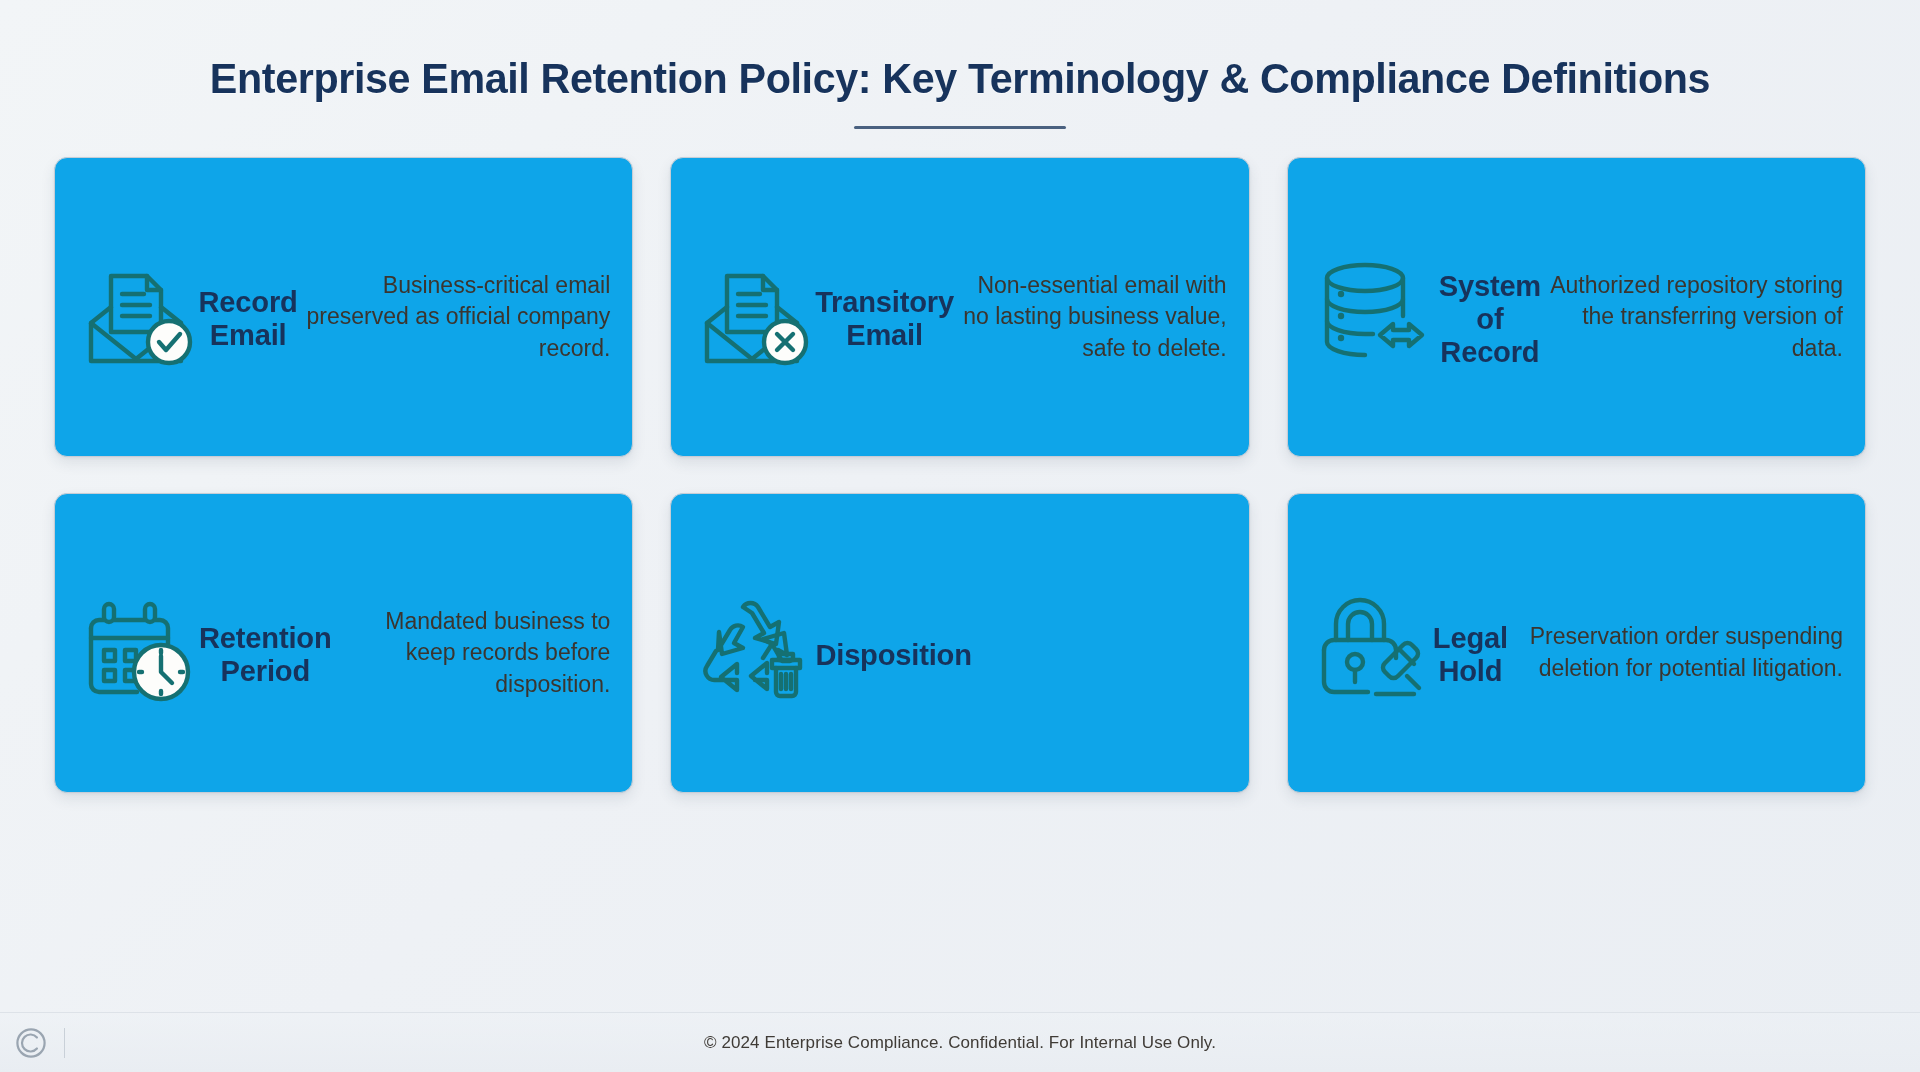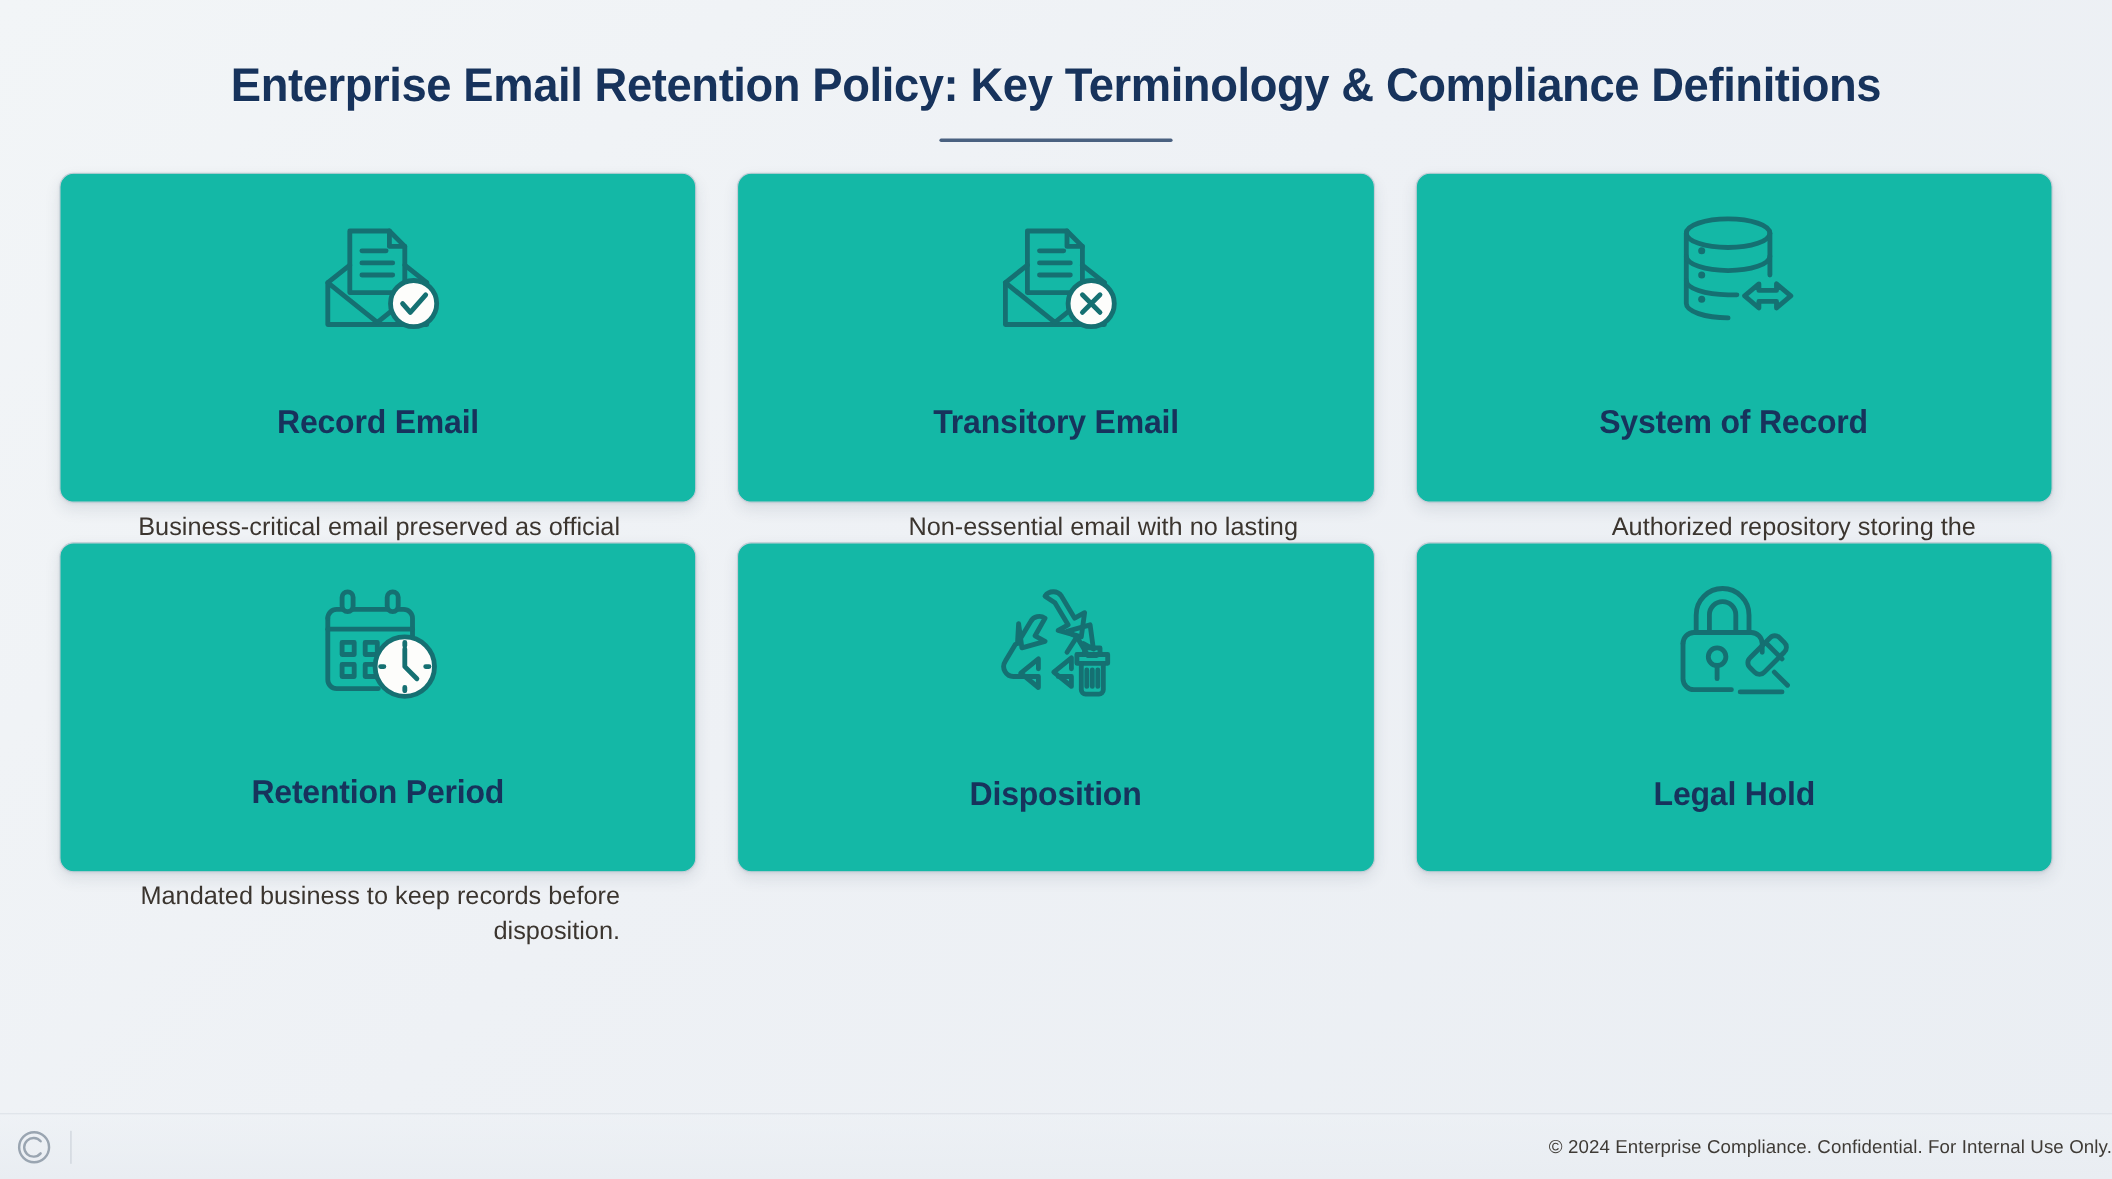--- a/index.html
+++ b/index.html
@@ -47,31 +47,30 @@
     margin: 28px auto 0 auto;
     width: 1812px;
     display: grid;
     grid-template-columns: repeat(3, 1fr);
     grid-template-rows: repeat(2, 300px);
     column-gap: 37px;
     row-gap: 36px;
   }
 
   .card {
-    background: #14b8a6;
+    background: #0ea5e9;
     border: 1px solid #c6cdd6;
     border-radius: 13px;
     box-shadow: 0 6px 14px rgba(40,55,80,0.10), 0 1px 3px rgba(40,55,80,0.06);
     display: flex;
-    flex-direction: column;
+    flex-direction: row;
     align-items: center;
     justify-content: flex-start;
     padding: 26px 22px 20px 22px;
     position: relative;
-    gap: 48px;
   }
 
   .card-icon {
     height: 118px;
     display: flex;
     align-items: center;
     justify-content: center;
     margin-top: 4px;
   }
 
@@ -104,21 +103,21 @@
   .footer {
     position: absolute;
     left: 0;
     right: 0;
     bottom: 0;
     height: 60px;
     border-top: 1px solid #dde2e8;
     background: linear-gradient(180deg, rgba(238,242,246,0.4) 0%, #e9edf2 100%);
     display: flex;
     align-items: center;
-    justify-content: flex-end;
+    justify-content: center;
   }
 
   .footer-text {
     font-size: 17px;
     color: #3f3b36;
     letter-spacing: 0.1px;
   }
 
   .footer-logo {
     position: absolute;
@@ -257,20 +256,21 @@
         <path d="M14 60 v32 a10 10 0 0 0 10 10 h34"></path>
         <circle cx="45" cy="72" r="8"></circle>
         <path d="M45 80 v12"></path>
         <path d="M75 73 l18 -18 a6 6 0 0 1 9 0 l4 4 a6 6 0 0 1 0 9 l-18 18 a6 6 0 0 1 -9 0 l-4 -4 a6 6 0 0 1 0 -9 Z"></path>
         <path d="M90 60 l14 14"></path>
         <path d="M97 86 l12 12"></path>
         <path d="M66 104 h38"></path>
       </svg>
     </div>
     <div class="card-title">Legal Hold</div>
+    <div class="card-desc">Preservation order suspending deletion for potential litigation.</div>
   </div>
 
 </div>
 
 <div class="footer">
   <div class="footer-logo">
     <svg class="mark" viewBox="0 0 40 40">
       <circle cx="20" cy="20" r="16" fill="none" stroke="#9aa5b1" stroke-width="2.6"></circle>
       <path d="M27 13.5 A10 10 0 1 0 27 26.5" fill="none" stroke="#9aa5b1" stroke-width="2.6" stroke-linecap="round"></path>
     </svg>

